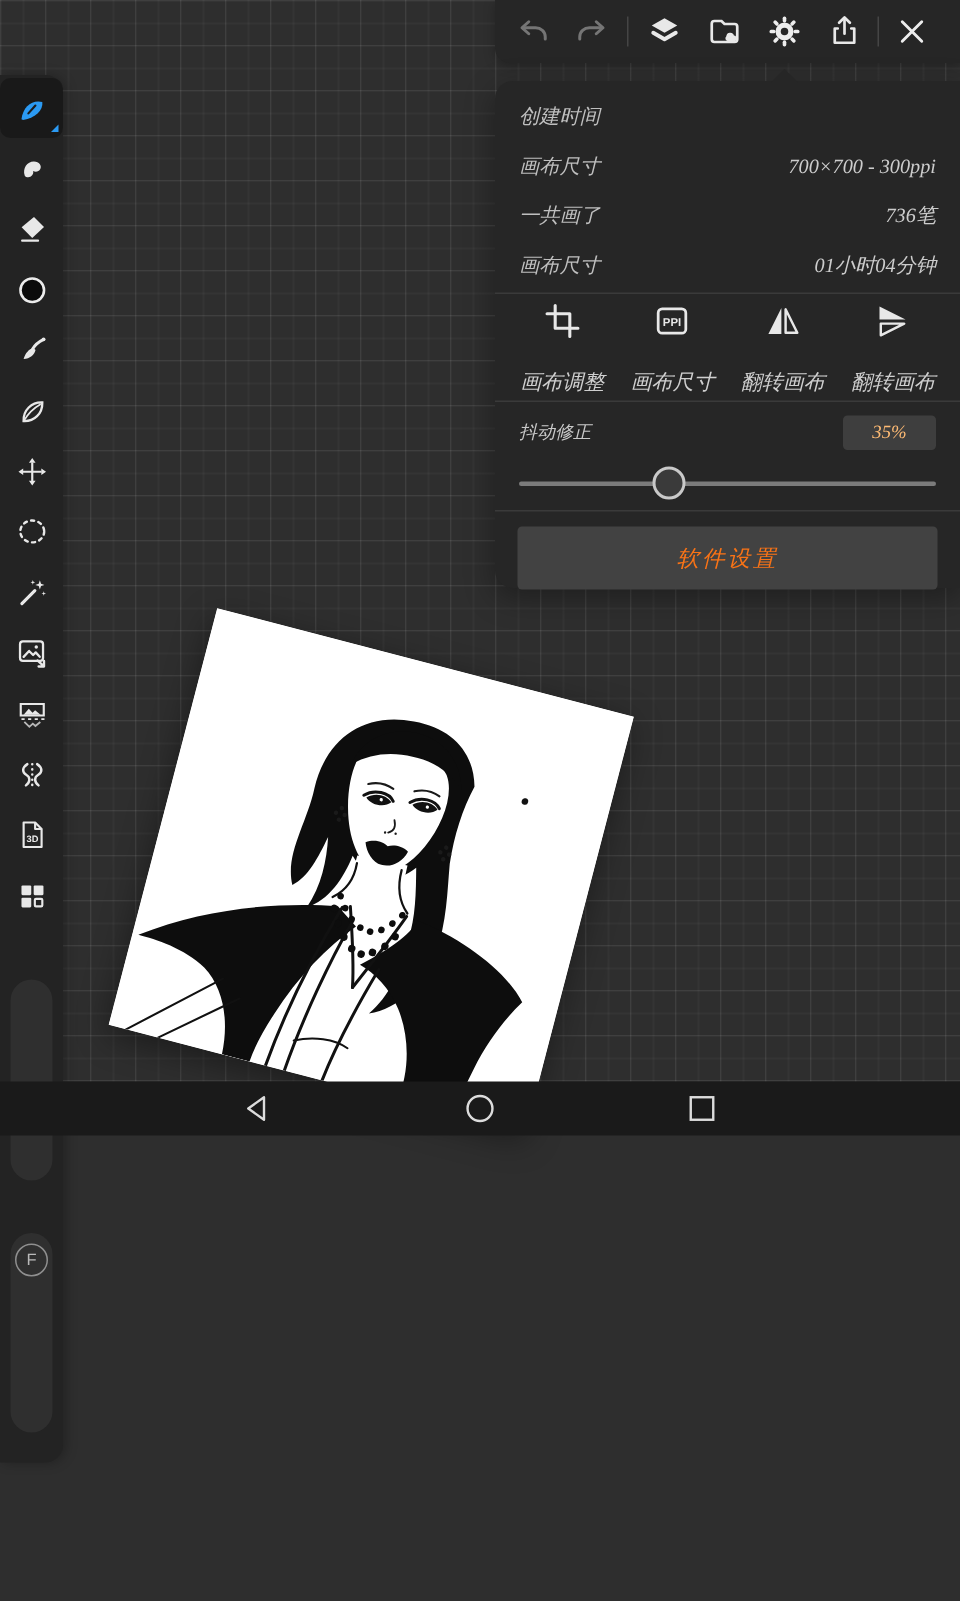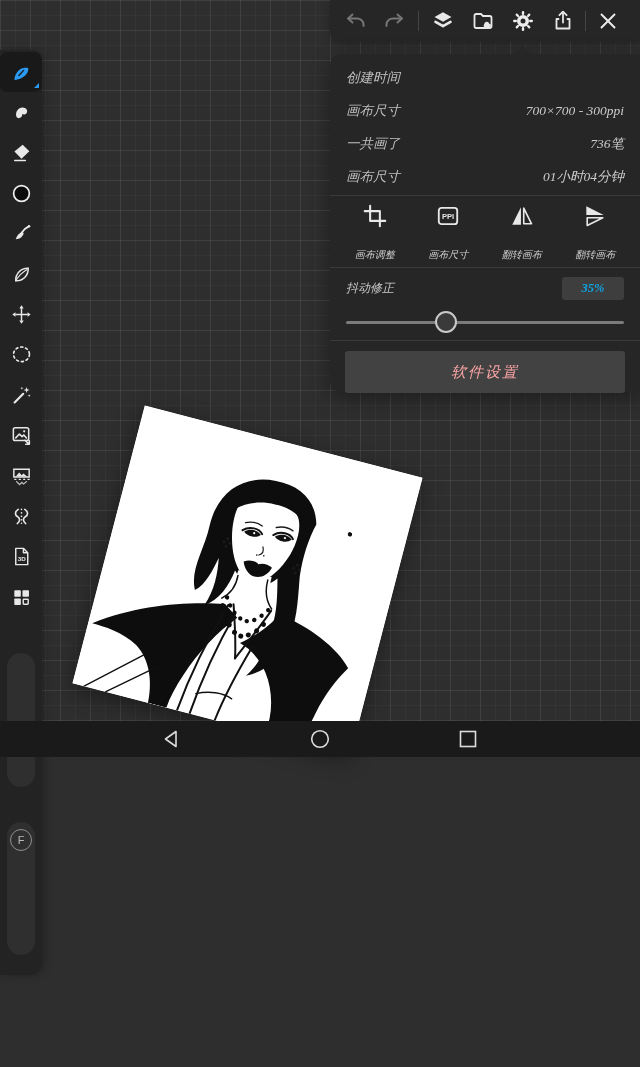--- a/index.html
+++ b/index.html
@@ -29,33 +29,33 @@
   .popup .caret { position:absolute; top:-8px; left:184px; width:0; height:0;
     border-left:9px solid transparent; border-right:9px solid transparent; border-bottom:9px solid #262626; }
   .info { padding:7px 0 2px 0; }
   .info-row { height:33px; display:flex; align-items:center; justify-content:space-between; padding:0 16px; }
   .info-row .lbl { font-style:italic; font-size:13.5px; color:#bfbfbf; }
   .info-row .val { font-style:italic; font-size:13.5px; color:#cccccc; }
   .divider { height:1px; background:#3a3a3a; }
   .actions { height:71px; display:flex; align-items:center; justify-content:space-around; padding:0 8px; }
   .action { display:flex; flex-direction:column; align-items:center; gap:18px; width:70px; cursor:pointer; }
   .action .a-ic { height:28px; display:flex; align-items:center; justify-content:center; }
-  .action .a-lbl { font-style:italic; font-size:10px; color:#cfcfcf; white-space:nowrap; }
+  .action .a-lbl { font-style:italic; font-size:14px; color:#cfcfcf; white-space:nowrap; }
   .jitter { padding:9px 16px 0 16px; }
   .jitter-head { display:flex; align-items:center; justify-content:space-between; }
   .jitter-lbl { font-style:italic; font-size:12px; color:#c9c9c9; }
   .jitter-badge { width:62px; height:23px; background:#3e3e3e; border-radius:3px; display:flex;
-    align-items:center; justify-content:center; font-style:italic; font-size:12.5px; color:#0ea5e9;font-weight:bold; }
+    align-items:center; justify-content:center; font-style:italic; font-size:12.5px; color:#fdba74; }
   .slider { position:relative; height:24px; margin:10px 0 6px 0; }
   .slider .track { position:absolute; left:0; right:0; top:10.5px; height:3px; background:#7b7b7b; border-radius:2px; }
   .slider .thumb { position:absolute; top:1px; left:calc(36% - 11px); width:22px; height:22px; border-radius:50%;
     background:#3a3a3a; border:2px solid #c9c9c9; }
   .soft-btn { margin:10px 15px 0 15px; height:42px; background:#424242; border-radius:3px;
     display:flex; align-items:center; justify-content:center; font-style:italic; font-size:15px;
-    color:#fca5a5; letter-spacing:2px; cursor:pointer; }
+    color:#f97316; letter-spacing:2px; cursor:pointer; }
 
   
   .sidebar { position:absolute; left:0; top:50px; width:42px; height:925px; background:#232323;
     border-radius:0 12px 12px 0; box-shadow:2px 0 8px rgba(0,0,0,.25); }
   .tool { position:relative; height:40.4px; display:flex; align-items:center; justify-content:center; cursor:pointer; }
   .tool.selected { background:rgba(0,0,0,.28); border-radius:7px; }
   .corner-tri { position:absolute; right:3px; bottom:4px; width:0; height:0;
     border-left:5px solid transparent; border-bottom:5px solid #2b9af3; }
   .vtrack { position:absolute; left:7px; width:28px; background:#2f2f2f; border-radius:14px; }
   .vtrack.t1 { top:603px; height:134px; }

